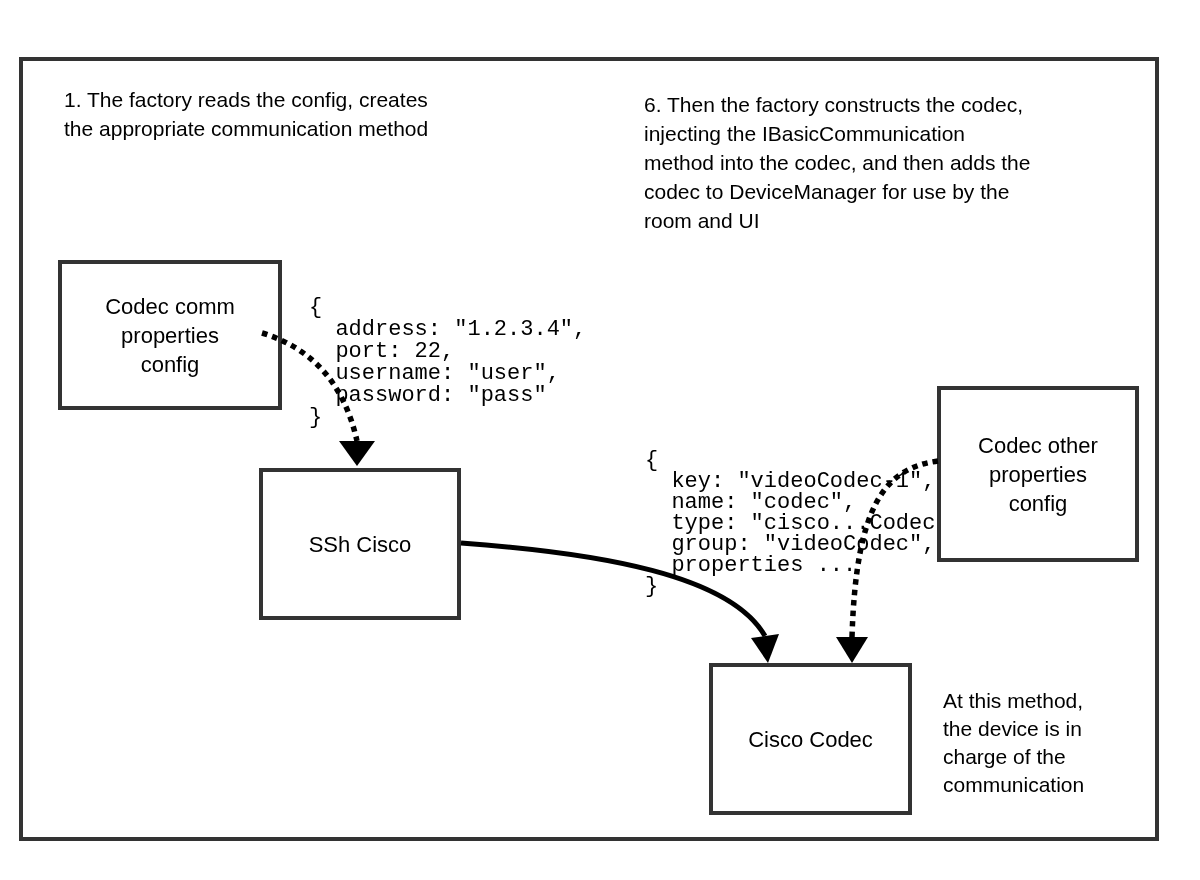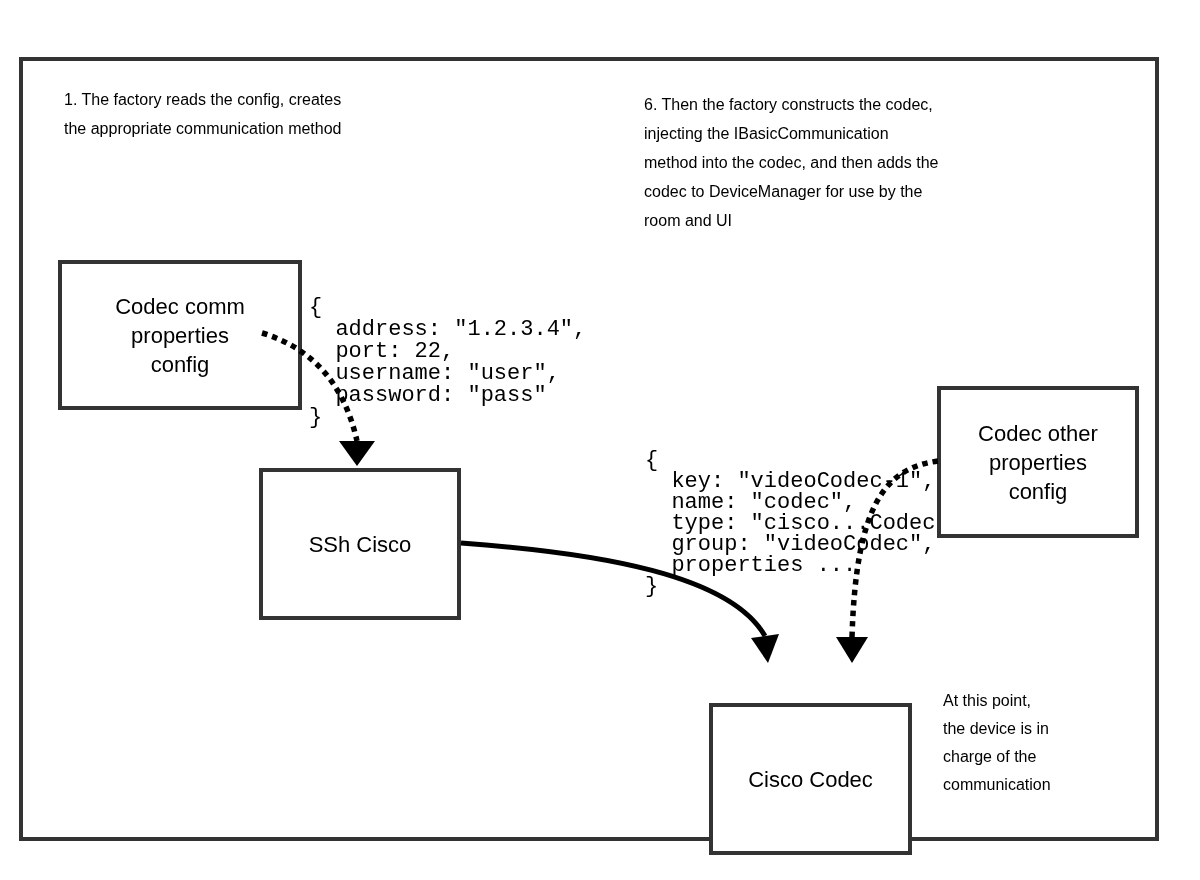--- a/index.html
+++ b/index.html
@@ -15,21 +15,21 @@
     font-family:"Liberation Sans",sans-serif;
     color:var(--text);
   }
   .canvas{position:relative;width:1200px;height:880px;overflow:hidden;}
   .frame{
     position:absolute;left:19px;top:57px;width:1140px;height:784px;
     border:4px solid var(--border);box-sizing:border-box;
   }
   .note{
     position:absolute;white-space:pre;
-    font-size:16px;line-height:29px;color:var(--text);
+    font-size:21px;line-height:29px;color:var(--text);
   }
   .box{
     position:absolute;box-sizing:border-box;
     border:4px solid var(--border);background:var(--bg);
     display:flex;align-items:center;justify-content:center;
   }
   .box-label{
     white-space:pre;text-align:center;
     font-size:22px;line-height:29px;color:var(--text);
   }
@@ -58,57 +58,57 @@
 
   <div class="note" style="left:64px;top:85px;">1. The factory reads the config, creates
 the appropriate communication method</div>
 
   <div class="note" style="left:644px;top:90px;">6. Then the factory constructs the codec,
 injecting the IBasicCommunication
 method into the codec, and then adds the
 codec to DeviceManager for use by the
 room and UI</div>
 
-  <div class="note" style="left:943px;top:687px;line-height:28px;">At this point,
+  <div class="note" style="left:943px;top:687px;line-height:28px;">At this method,
 the device is in
 charge of the
 communication</div>
 
   <div class="code props1" style="left:309px;top:297px;">{
   address: "1.2.3.4",
   port: 22,
   username: "user",
   password: "pass"
 }</div>
 
   <div class="code props2" style="left:645px;top:450px;">{
   key: "videoCodec-1",
   name: "codec",
   type: "cisco...Codec",
   group: "videoCodec",
   properties ...
 }</div>
 
-  <div class="box" style="left:58px;top:260px;width:244px;height:150px;justify-content:center;">
+  <div class="box" style="left:58px;top:260px;width:224px;height:150px;justify-content:center;">
     <span class="box-label">Codec comm
 properties
 config</span>
   </div>
 
   <div class="box" style="left:259px;top:468px;width:202px;height:152px;">
     <span class="box-label">SSh Cisco</span>
   </div>
 
-  <div class="box" style="left:937px;top:386px;width:202px;height:152px;">
+  <div class="box" style="left:937px;top:386px;width:202px;height:176px;">
     <span class="box-label">Codec other
 properties
 config</span>
   </div>
 
-  <div class="box" style="left:709px;top:663px;width:203px;height:152px;margin-top:40px;">
+  <div class="box" style="left:709px;top:663px;width:203px;height:152px;">
     <span class="box-label">Cisco Codec</span>
   </div>
 
   <svg class="arrows" viewBox="0 0 1200 880" xmlns="http://www.w3.org/2000/svg">
 
     <g>
       <path class="curve dotted" d="M262,333 Q338,356 357,441"></path>
       <polygon class="head" points="357,466 339,441 375,441"></polygon>
     </g>
 

